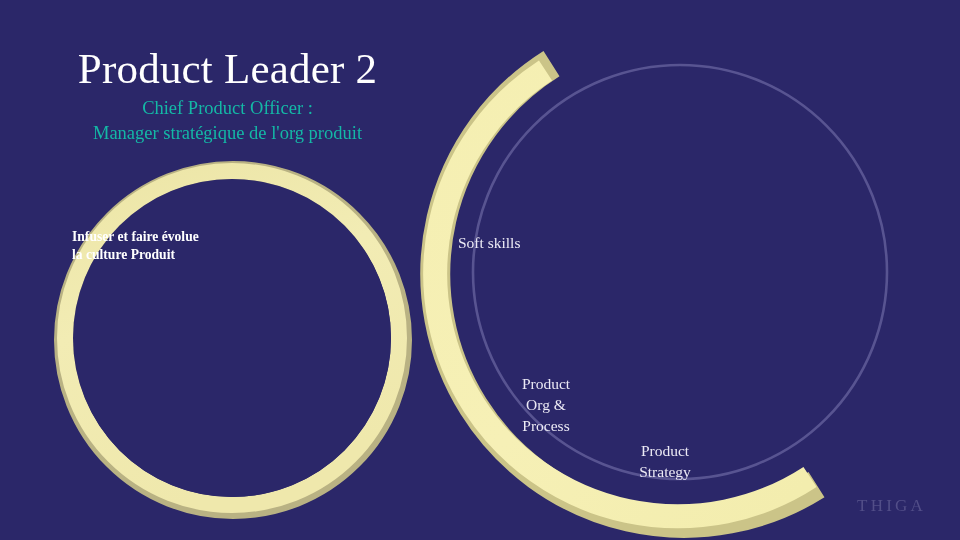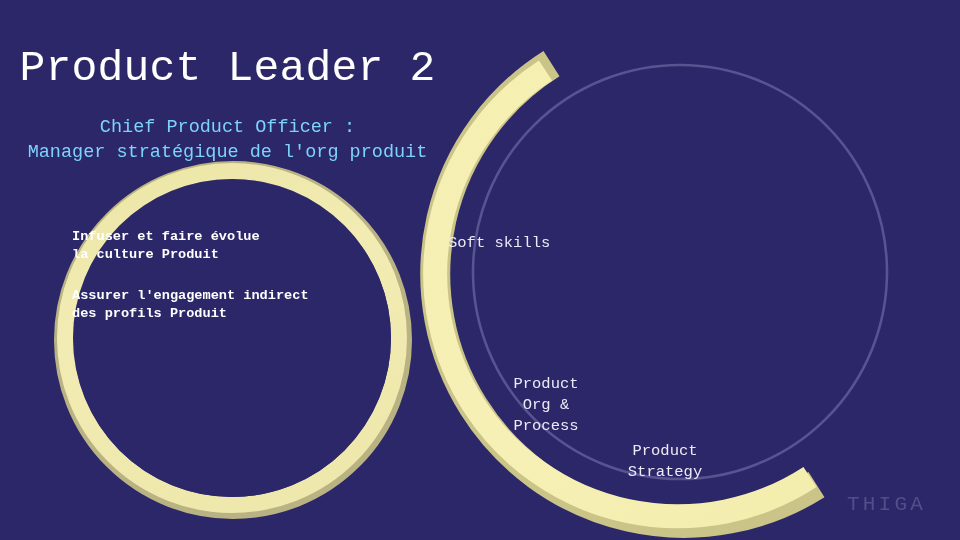--- a/index.html
+++ b/index.html
@@ -7,21 +7,21 @@
     margin: 0;
     padding: 0;
     background: #15122e;
   }
   #slide {
     position: relative;
     width: 960px;
     height: 540px;
     overflow: hidden;
     background: #2b2769;
-    font-family: Liberation Mono, monospace;
+    font-family: Liberation Serif, serif;
     -webkit-font-smoothing: antialiased;
   }
 
   
   #diagram {
     position: absolute;
     left: 0;
     top: 0;
     width: 960px;
     height: 540px;
@@ -38,25 +38,25 @@
   }
   .slide-title {
     margin: 0;
     font-size: 43px;
     font-weight: 400;
     letter-spacing: 0.2px;
     line-height: 1.08;
     color: #ffffff;
   }
   .slide-subtitle {
-    margin: 24px 0 0 0;
+    margin: 4px 0 0 0;
     font-size: 18.5px;
     font-weight: 400;
     line-height: 1.35;
-    color: #7dd3fc;
+    color: #14b8a6;
     white-space: pre-line;
   }
 
   
   .bullets {
     position: absolute;
     left: 72px;
     top: 228px;
     width: 322px;
     text-align: left;
@@ -75,30 +75,30 @@
   
   .seg-label {
     position: absolute;
     font-size: 15.5px;
     font-weight: 400;
     line-height: 1.35;
     color: #eceaf5;
     white-space: pre-line;
     z-index: 6;
   }
-  #label-soft-skills  { left: 448px; top: 233px; text-align: center; }
+  #label-soft-skills  { left: 458px; top: 233px; text-align: center; }
   #label-org-process  { left: 504px; top: 374px; text-align: center; width: 84px; }
   #label-strategy     { left: 622px; top: 441px; text-align: center; width: 86px; }
 
   
   .brand-logo {
     position: absolute;
     right: 34px;
     bottom: 24px;
-    font-size: 21px;
+    font-size: 17px;
     font-weight: 400;
     letter-spacing: 3.2px;
     color: #524e88;
     z-index: 6;
   }
 </style>
 </head>
 <body>
 
 <div id="slide">
@@ -134,22 +134,20 @@
 
   <div class="title-block">
     <h1 class="slide-title">Product Leader 2</h1>
     <p class="slide-subtitle">Chief Product Officer :
 Manager stratégique de l'org produit</p>
   </div>
 
   <div class="bullets">
     <p class="bullet">Infuser et faire évolue
 la culture Produit</p>
-    <p class="bullet">Assurer l'engagement indirect
-des profils Produit</p>
   </div>
 
   <div class="seg-label" id="label-soft-skills">Soft skills</div>
   <div class="seg-label" id="label-org-process">Product
 Org  &amp;
 Process</div>
   <div class="seg-label" id="label-strategy">Product
 Strategy</div>
 
   <div class="brand-logo">THIGA</div>

